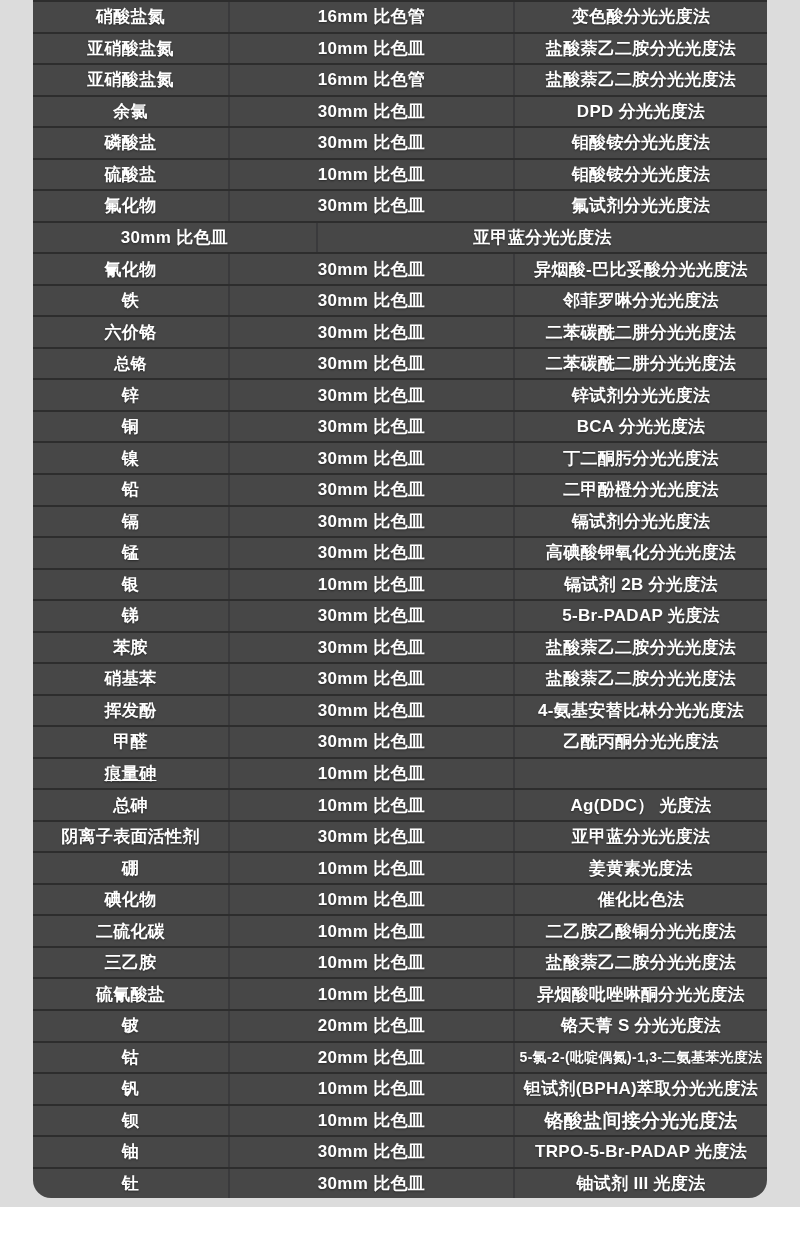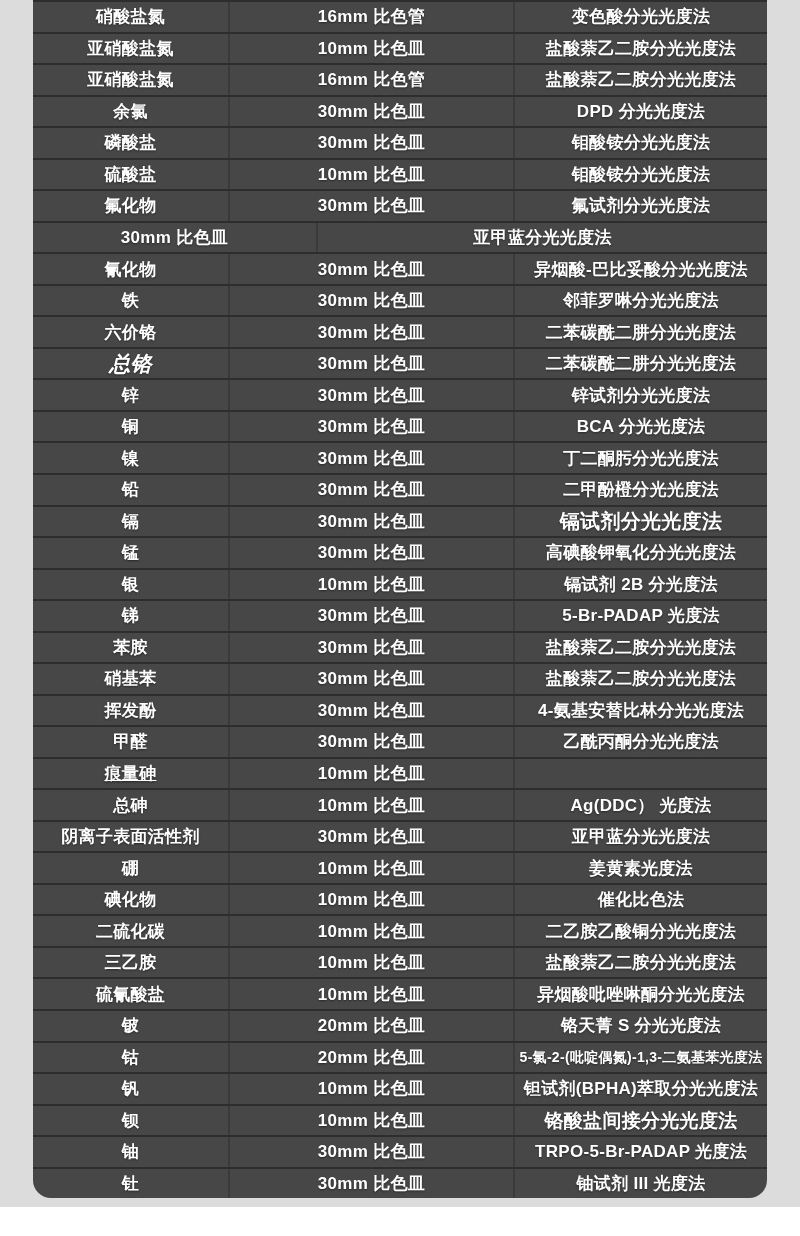--- a/index.html
+++ b/index.html
@@ -133,21 +133,21 @@
     <div class="cell c3" style="font-size: 17px;">邻菲罗啉分光光度法</div>
   </div>
 
   <div class="row">
     <div class="cell c1" style="font-size: 17px;">六价铬</div>
     <div class="cell c2" style="font-size: 17px;">30mm 比色皿</div>
     <div class="cell c3" style="font-size: 17px;">二苯碳酰二肼分光光度法</div>
   </div>
 
   <div class="row">
-    <div class="cell c1" style="font-size: 21px; font-style: italic;">总铬</div>
+    <div class="cell c1" style="font-size: 16px;">总铬</div>
     <div class="cell c2" style="font-size: 17px;">30mm 比色皿</div>
     <div class="cell c3" style="font-size: 17px;">二苯碳酰二肼分光光度法</div>
   </div>
 
   <div class="row">
     <div class="cell c1" style="font-size: 17px;">锌</div>
     <div class="cell c2" style="font-size: 17px;">30mm 比色皿</div>
     <div class="cell c3" style="font-size: 17px;">锌试剂分光光度法</div>
   </div>
 
@@ -165,21 +165,21 @@
 
   <div class="row">
     <div class="cell c1" style="font-size: 17px;">铅</div>
     <div class="cell c2" style="font-size: 17px;">30mm 比色皿</div>
     <div class="cell c3" style="font-size: 17px;">二甲酚橙分光光度法</div>
   </div>
 
   <div class="row">
     <div class="cell c1" style="font-size: 17px;">镉</div>
     <div class="cell c2" style="font-size: 17px;">30mm 比色皿</div>
-    <div class="cell c3" style="font-size: 20px;">镉试剂分光光度法</div>
+    <div class="cell c3" style="font-size: 17px;">镉试剂分光光度法</div>
   </div>
 
   <div class="row">
     <div class="cell c1" style="font-size: 17px;">锰</div>
     <div class="cell c2" style="font-size: 17px;">30mm 比色皿</div>
     <div class="cell c3" style="font-size: 17px;">高碘酸钾氧化分光光度法</div>
   </div>
 
   <div class="row">
     <div class="cell c1" style="font-size: 17px;">银</div>

